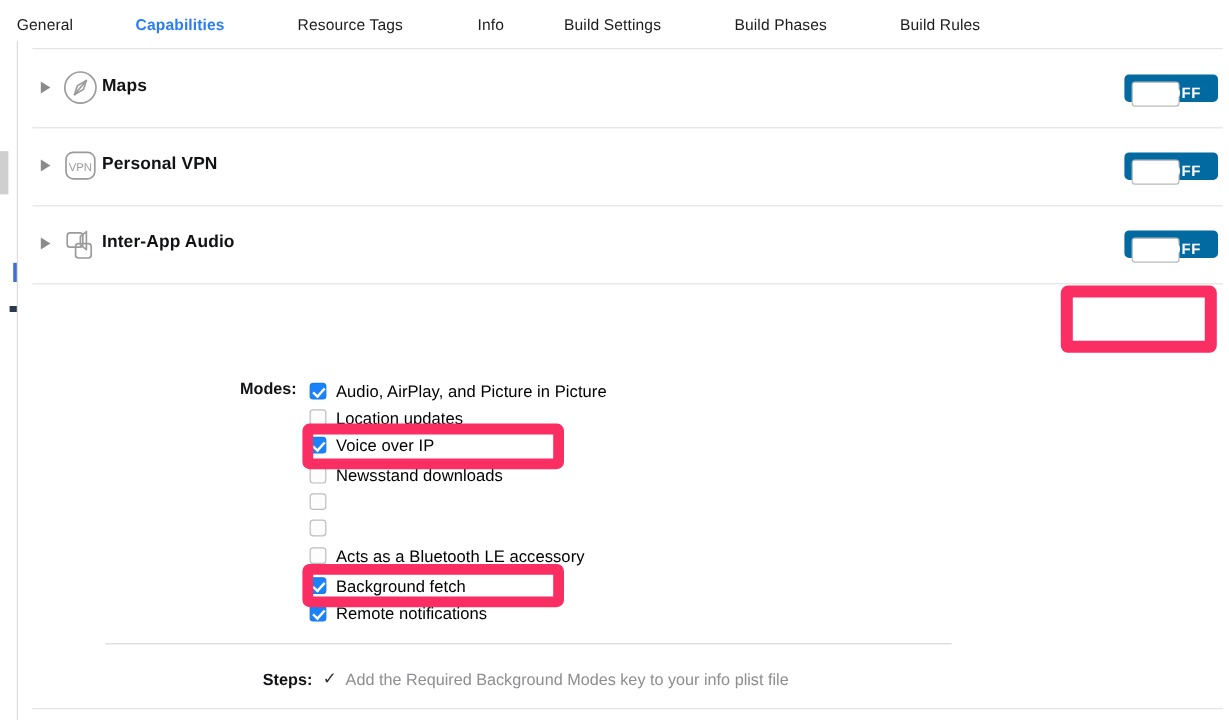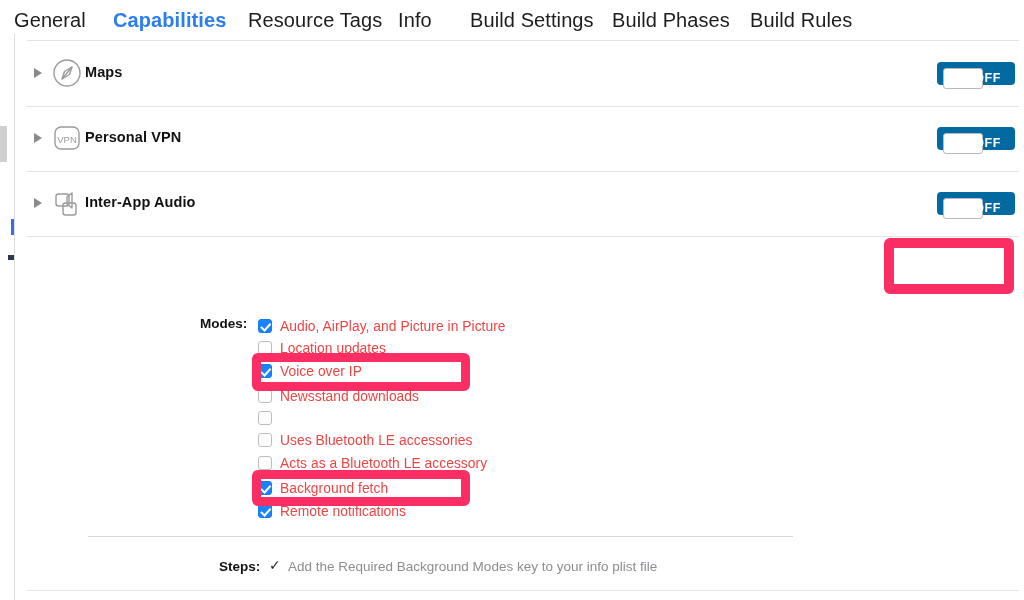--- a/index.html
+++ b/index.html
@@ -21,21 +21,21 @@
   
   .tabbar {
     position: absolute;
     left: 0; top: 0;
     width: 1024px; height: 40px;
     background: #ffffff;
     display: flex;
     align-items: center;
   }
   .tab {
-    font-size: 20px;
+    font-size: 13px;
     font-weight: 400;
     color: #1d1d1f;
     white-space: nowrap;
     cursor: default;
     letter-spacing: .1px;
   }
   .tab.active { color: #2b7df0; font-weight: bold; }
   .tab-0 { position: absolute; left: 14px; }
   .tab-1 { position: absolute; left: 113px; }
   .tab-2 { position: absolute; left: 248px; }
@@ -207,21 +207,21 @@
     position: absolute;
     left: 4px; top: 1px;
     width: 3.5px; height: 7.5px;
     border: solid #ffffff;
     border-width: 0 2px 2px 0;
     transform: rotate(42deg);
   }
   .mode-text {
     margin-left: 8px;
     font-size: 13.8px;
-    color: #ef4444;
+    color: #000000;
     letter-spacing: .05px;
   }
 
   
   .steps-label {
     position: absolute;
     left: 219px; top: 559px;
     font-size: 13.5px;
     font-weight: 700;
     color: #111214;
@@ -374,21 +374,20 @@
     <span class="cb unchecked"></span>
     <span class="mode-text">Newsstand downloads</span>
   </div>
 
   <div class="mode-item" style="top:407px;">
     <span class="cb unchecked"></span>
   </div>
 
   <div class="mode-item" style="top:429px;">
     <span class="cb unchecked"></span>
-    <span class="mode-text">Uses Bluetooth LE accessories</span>
   </div>
 
   <div class="mode-item" style="top:452px;">
     <span class="cb unchecked"></span>
     <span class="mode-text">Acts as a Bluetooth LE accessory</span>
   </div>
 
   <div class="mode-item" style="top: 477px; position: absolute; z-index: 55;">
     <span class="cb checked"></span>
     <span class="mode-text">Background fetch</span>

